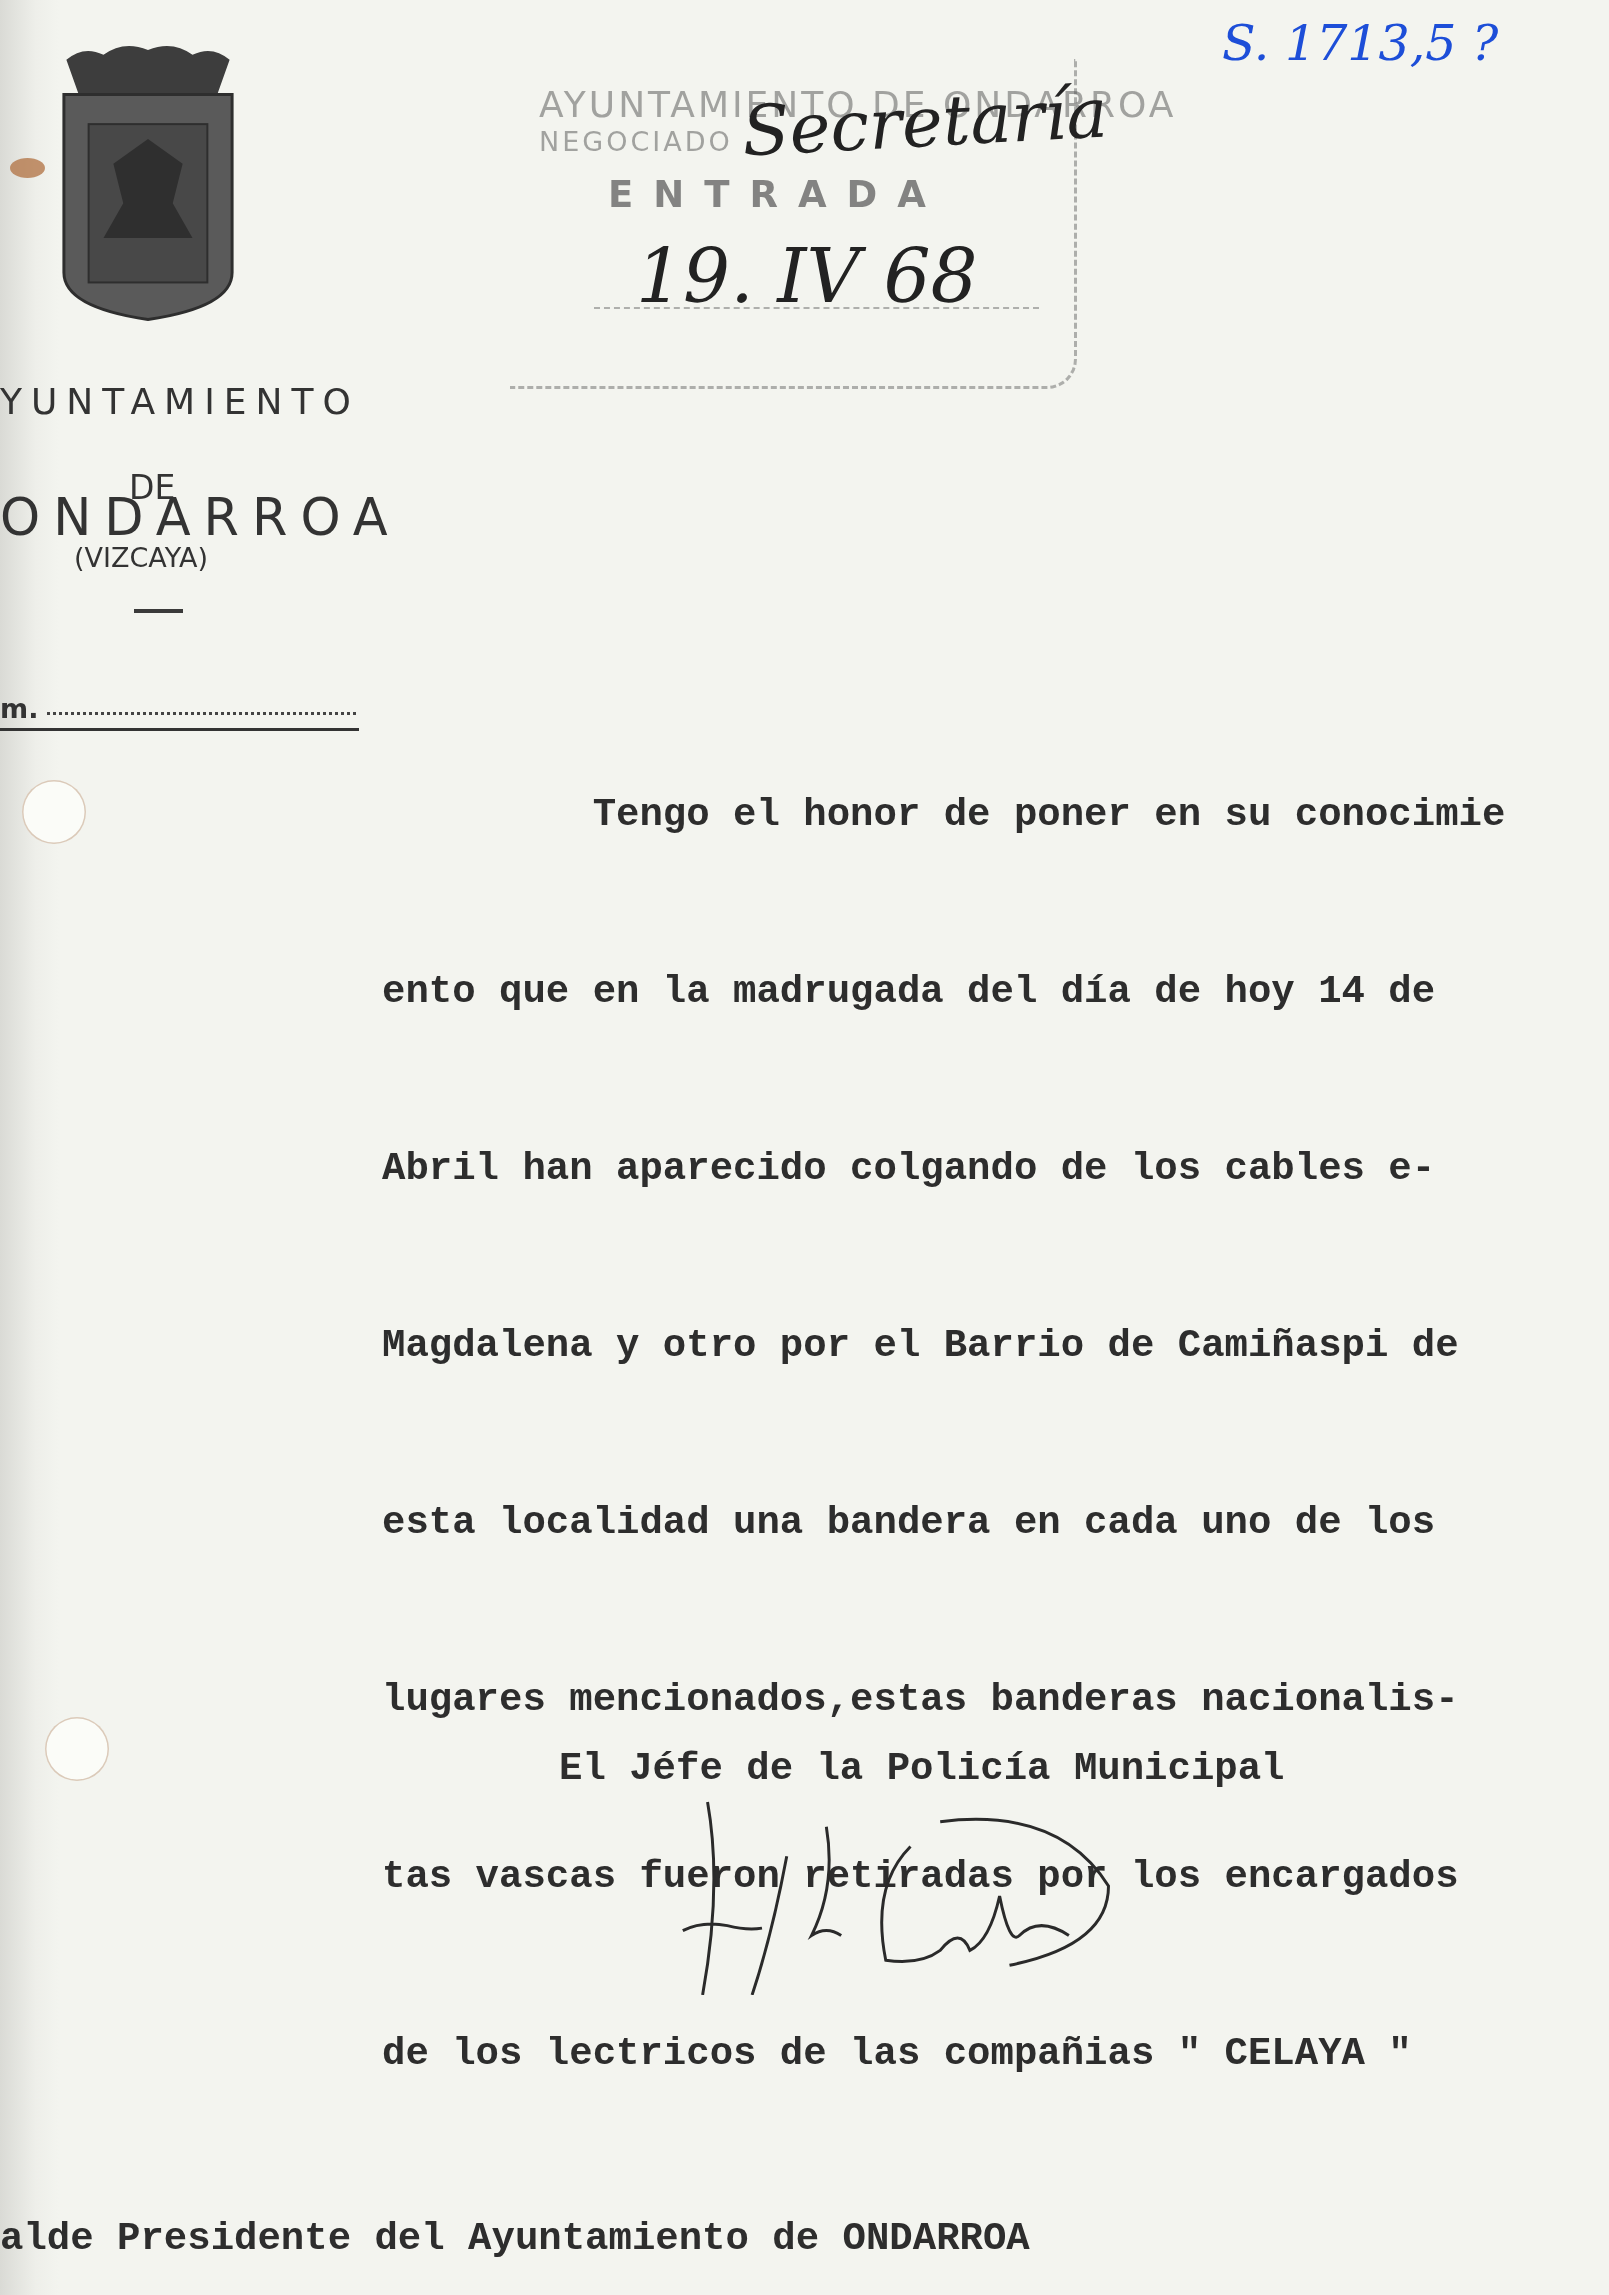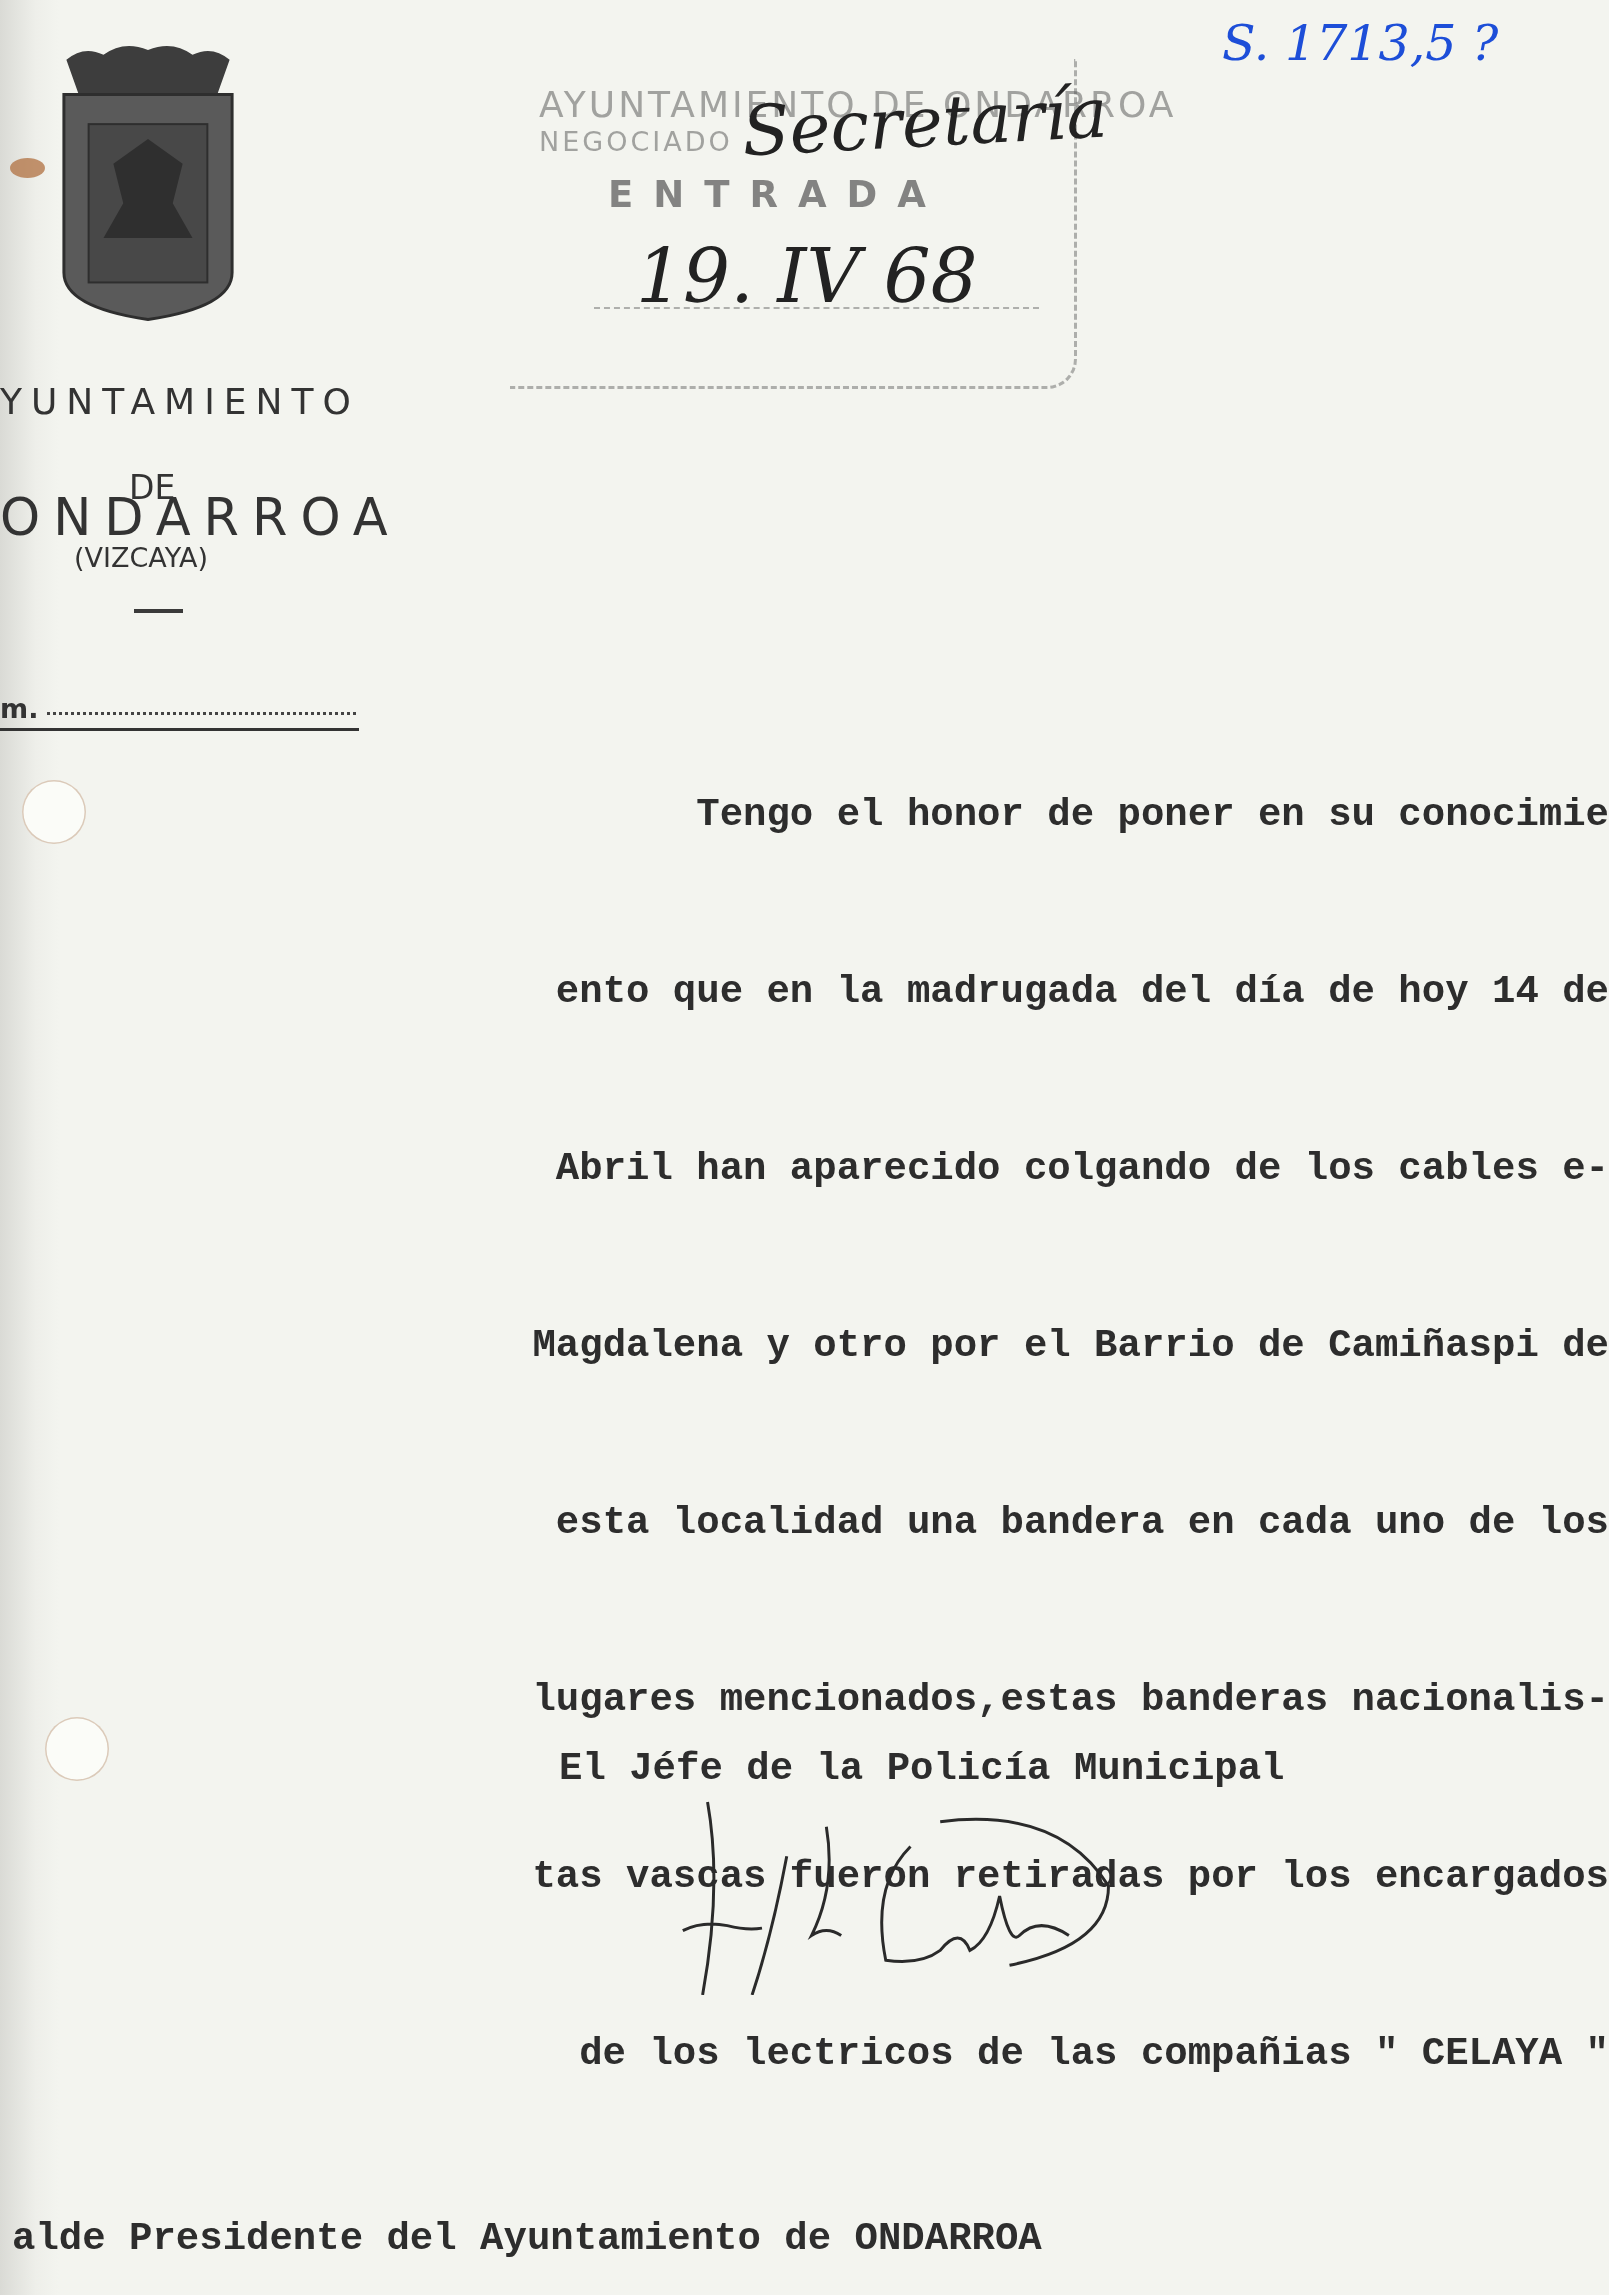--- a/index.html
+++ b/index.html
@@ -44,24 +44,24 @@
     position: absolute; font-family: "DejaVu Serif", "Liberation Serif", serif; font-style: italic; color: #222;
   }
   .hw-secretaria { left: 742px; top: 82px; font-size: 69px; transform: rotate(-3deg); }
   .hw-date { left: 624px; top: 233px; font-size: 74px; margin-left: 12px; }
   .hw-ref { left: 1222px; top: 15px; font-size: 49px; color: #1d4ed8; }
   
   .body-text {
     position: absolute; left: 382px; top: 668px; width: 1227px;
     font-size: 39px; line-height: 59px; white-space: pre; font-weight: bold; color: #2d2d2d;
   }
-  .body-text div { height: 59px; text-align: right; }
+  .body-text div { height: 59px; }
   .closing { position: absolute; left: 559px; top: 1747px; font-size: 39px; font-weight: bold; white-space: pre; color:#2d2d2d; }
   .signature { position: absolute; left: 663px; top: 1787px; width: 594px; height: 208px; }
-  .addressee { position: absolute; left: 0; top: 2217px; font-size: 39px; font-weight: bold; white-space: pre; color:#2d2d2d;padding-left:12px; }
+  .addressee { position: absolute; left: 0; top: 2217px; font-size: 39px; font-weight: bold; white-space: pre; color:#2d2d2d; }
   .punch {
     position: absolute; width: 64px; height: 64px; border-radius: 50%;
     background: #fbfcf8; box-shadow: inset 0 0 0 1.5px rgba(160,110,70,0.35);
   }
 </style>
 </head>
 <body>
 
 <div class="page-shade"></div>
 <div class="rust" style="left:10px;top:158px;width:35px;height:20px;"></div>

